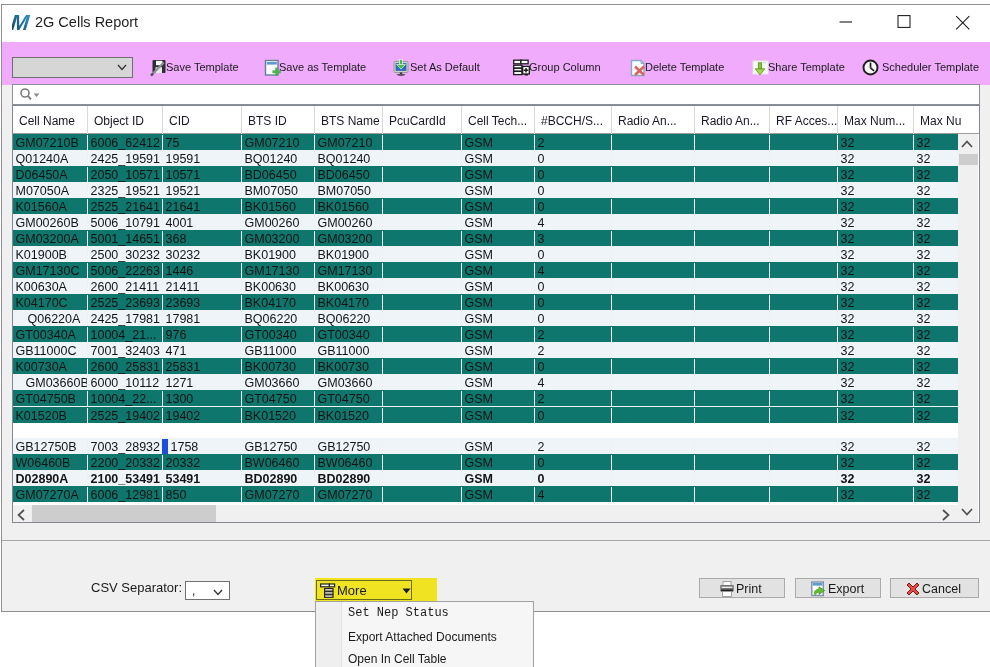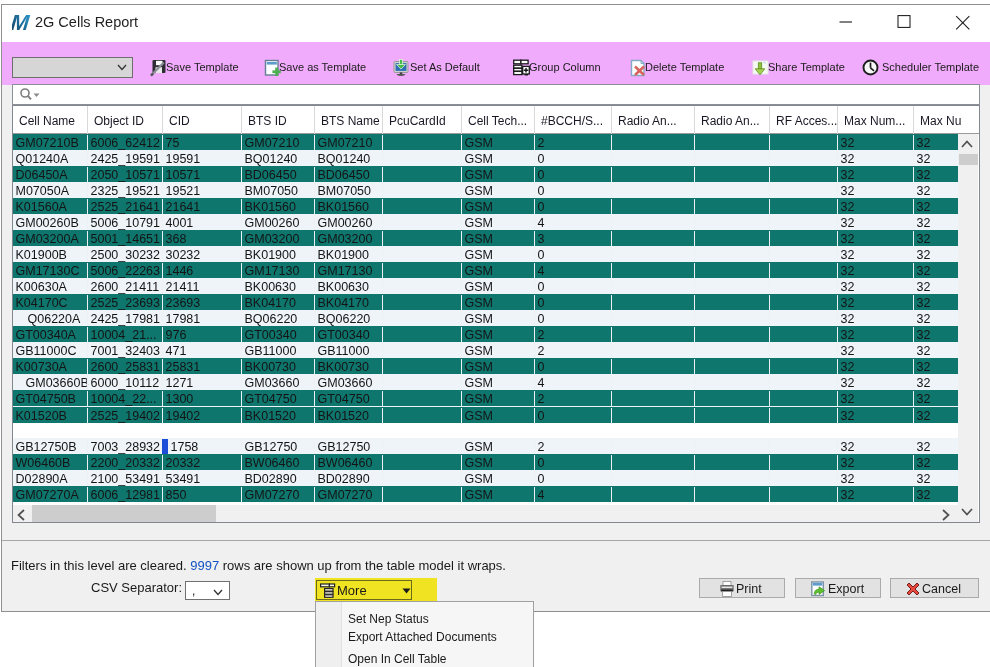--- a/index.html
+++ b/index.html
@@ -492,21 +492,21 @@
         <div class="dc" style="left:301px;width:68px;border-left:1px solid #edf1f5;">BW06460</div>
         <div class="dc" style="left:369px;width:79px;border-left:1px solid #edf1f5;"></div>
         <div class="dc" style="left:448px;width:73px;border-left:1px solid #edf1f5;">GSM</div>
         <div class="dc" style="left:521px;width:77px;border-left:1px solid #edf1f5;">0</div>
         <div class="dc" style="left:598px;width:83px;border-left:1px solid #edf1f5;"></div>
         <div class="dc" style="left:681px;width:75px;border-left:1px solid #edf1f5;"></div>
         <div class="dc" style="left:756px;width:68px;border-left:1px solid #edf1f5;"></div>
         <div class="dc" style="left:824px;width:76px;border-left:1px solid #edf1f5;">32</div>
         <div class="dc" style="left:900px;width:66px;border-left:1px solid #edf1f5;">32</div>
       </div>
-      <div class="row r2" style="top:364px;">
+      <div class="row r2" style="top:364px;font-weight:bold;">
         <div class="dc" style="left:0px;width:74px;">D02890A</div>
         <div class="dc" style="left:74px;width:75px;border-left:1px solid #edf1f5;">2100_53491</div>
         <div class="dc" style="left:149px;width:79px;border-left:1px solid #edf1f5;">53491</div>
         <div class="dc" style="left:228px;width:73px;border-left:1px solid #edf1f5;">BD02890</div>
         <div class="dc" style="left:301px;width:68px;border-left:1px solid #edf1f5;">BD02890</div>
         <div class="dc" style="left:369px;width:79px;border-left:1px solid #edf1f5;"></div>
         <div class="dc" style="left:448px;width:73px;border-left:1px solid #edf1f5;">GSM</div>
         <div class="dc" style="left:521px;width:77px;border-left:1px solid #edf1f5;">0</div>
         <div class="dc" style="left:598px;width:83px;border-left:1px solid #edf1f5;"></div>
         <div class="dc" style="left:681px;width:75px;border-left:1px solid #edf1f5;"></div>
@@ -543,21 +543,20 @@
         <polyline points="7,1 1.5,6 7,11" fill="none" stroke="#505050" stroke-width="1.7"></polyline>
       </svg>
       <div class="hthumb"></div>
       <svg class="abs" style="left:928px;top:4px;" width="9" height="12" viewBox="0 0 9 12">
         <polyline points="2,1 7.5,6 2,11" fill="none" stroke="#505050" stroke-width="1.7"></polyline>
       </svg>
     </div>
   </div>
 
   <div class="sep"></div>
-  <div class="note">Filters in this level are cleared. <b>9997</b> rows are shown up from the table model it wraps.</div>
   <span class="csvlab">CSV Separator:</span>
   <div class="csvcombo">,
     <svg class="abs" style="right:6px;top:7px;" width="10" height="7" viewBox="0 0 10 7">
       <polyline points="1,1 5,5.5 9,1" fill="none" stroke="#333" stroke-width="1.3"></polyline>
     </svg>
   </div>
   <div class="yellow"></div>
   <div class="morebtn">
     <svg class="abs" style="left:3px;top:2px;" width="16" height="16" viewBox="0 0 16 16">
       <g fill="#fdfce8" stroke="#222" stroke-width="1.2">
@@ -597,16 +596,16 @@
       <g stroke="#73211c" stroke-width="1" fill="#e8493e">
         <path d="M2 4 L4 2 L8 6 L12 2 L14 4 L10 8 L14 12 L12 14 L8 10 L4 14 L2 12 L6 8 Z"></path>
       </g>
     </svg>
     <span class="btnlab abs" style="left:31px;">Cancel</span>
   </div>
 </div>
 
 <div class="menu">
   <div class="gutter"></div>
-  <div class="mi" style="top:10px;">Set Nep Status</div>
+  <div class="mi" style="top:4px;font-family:Liberation Mono, monospace;">Set Nep Status</div>
   <div class="mi" style="top:28px;">Export Attached Documents</div>
   <div class="mi" style="top:50px;">Open In Cell Table</div>
 </div>
 
 </body></html>

